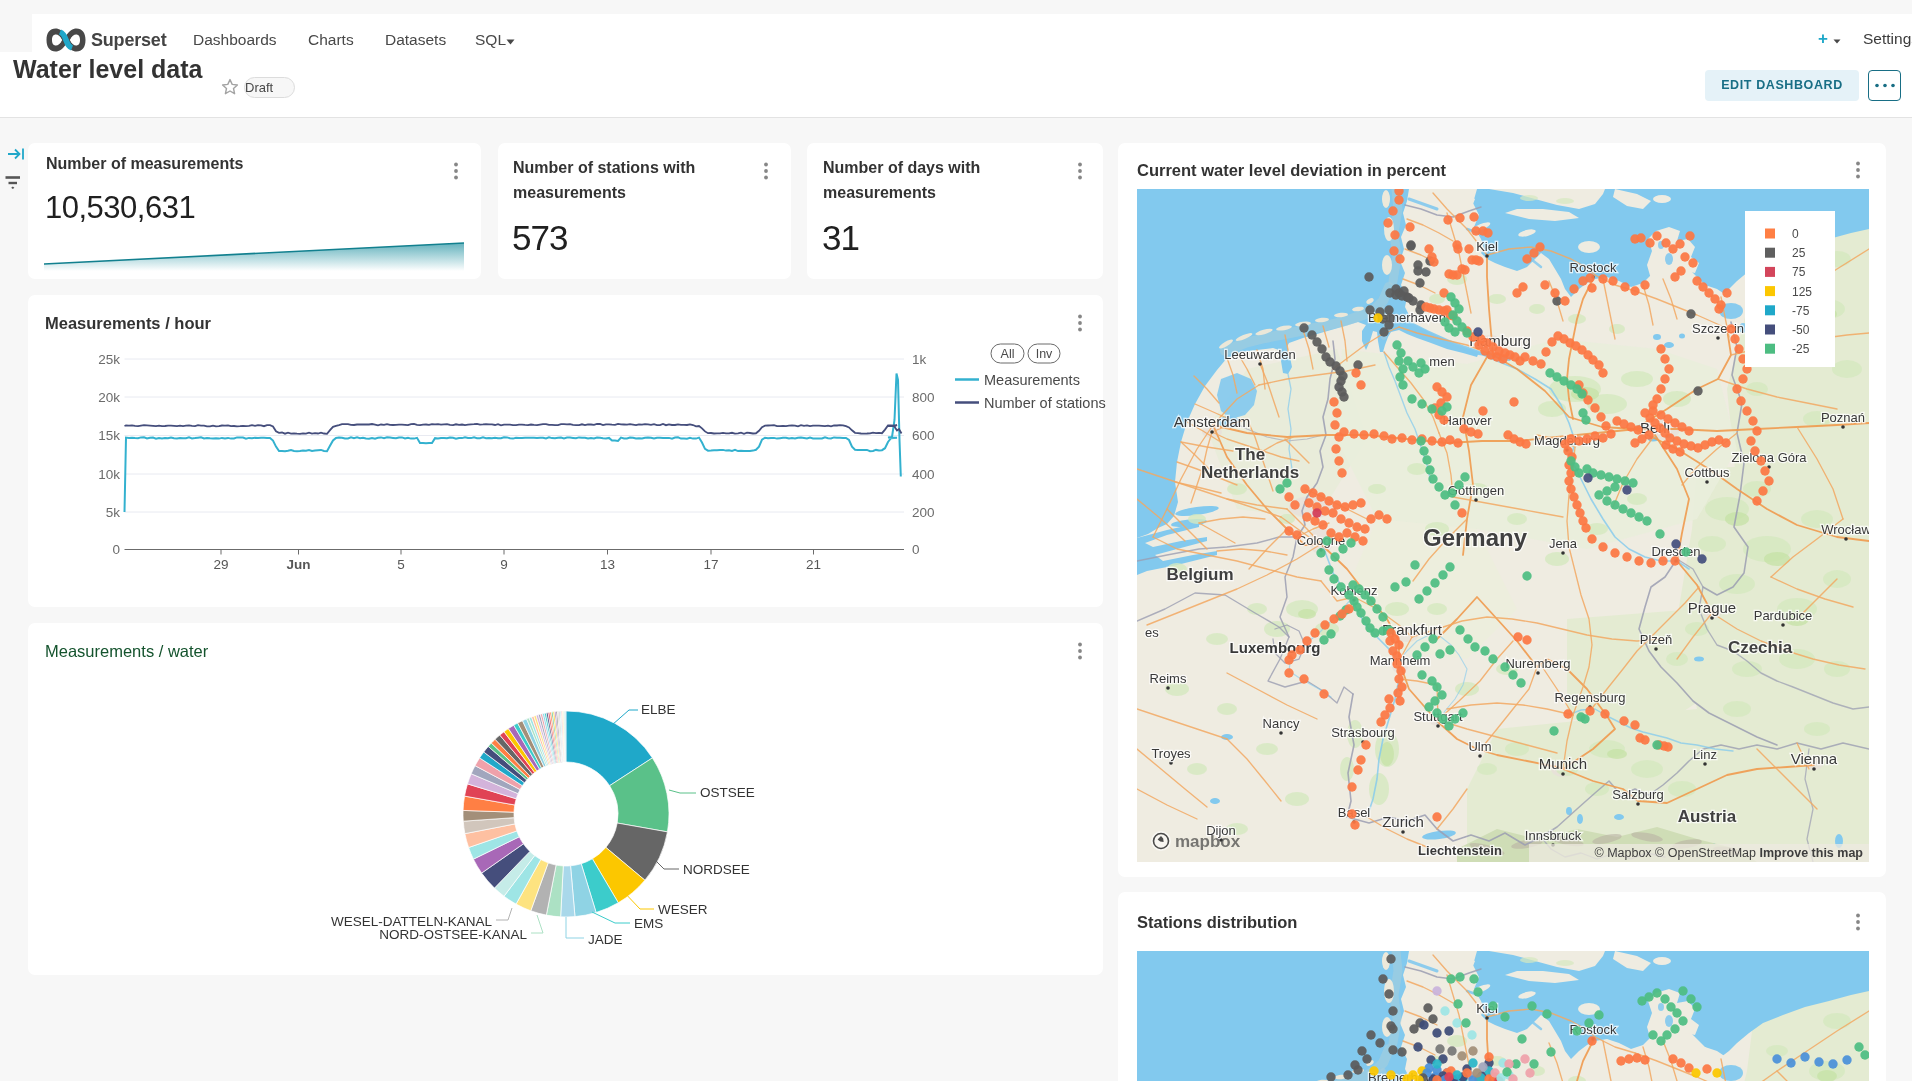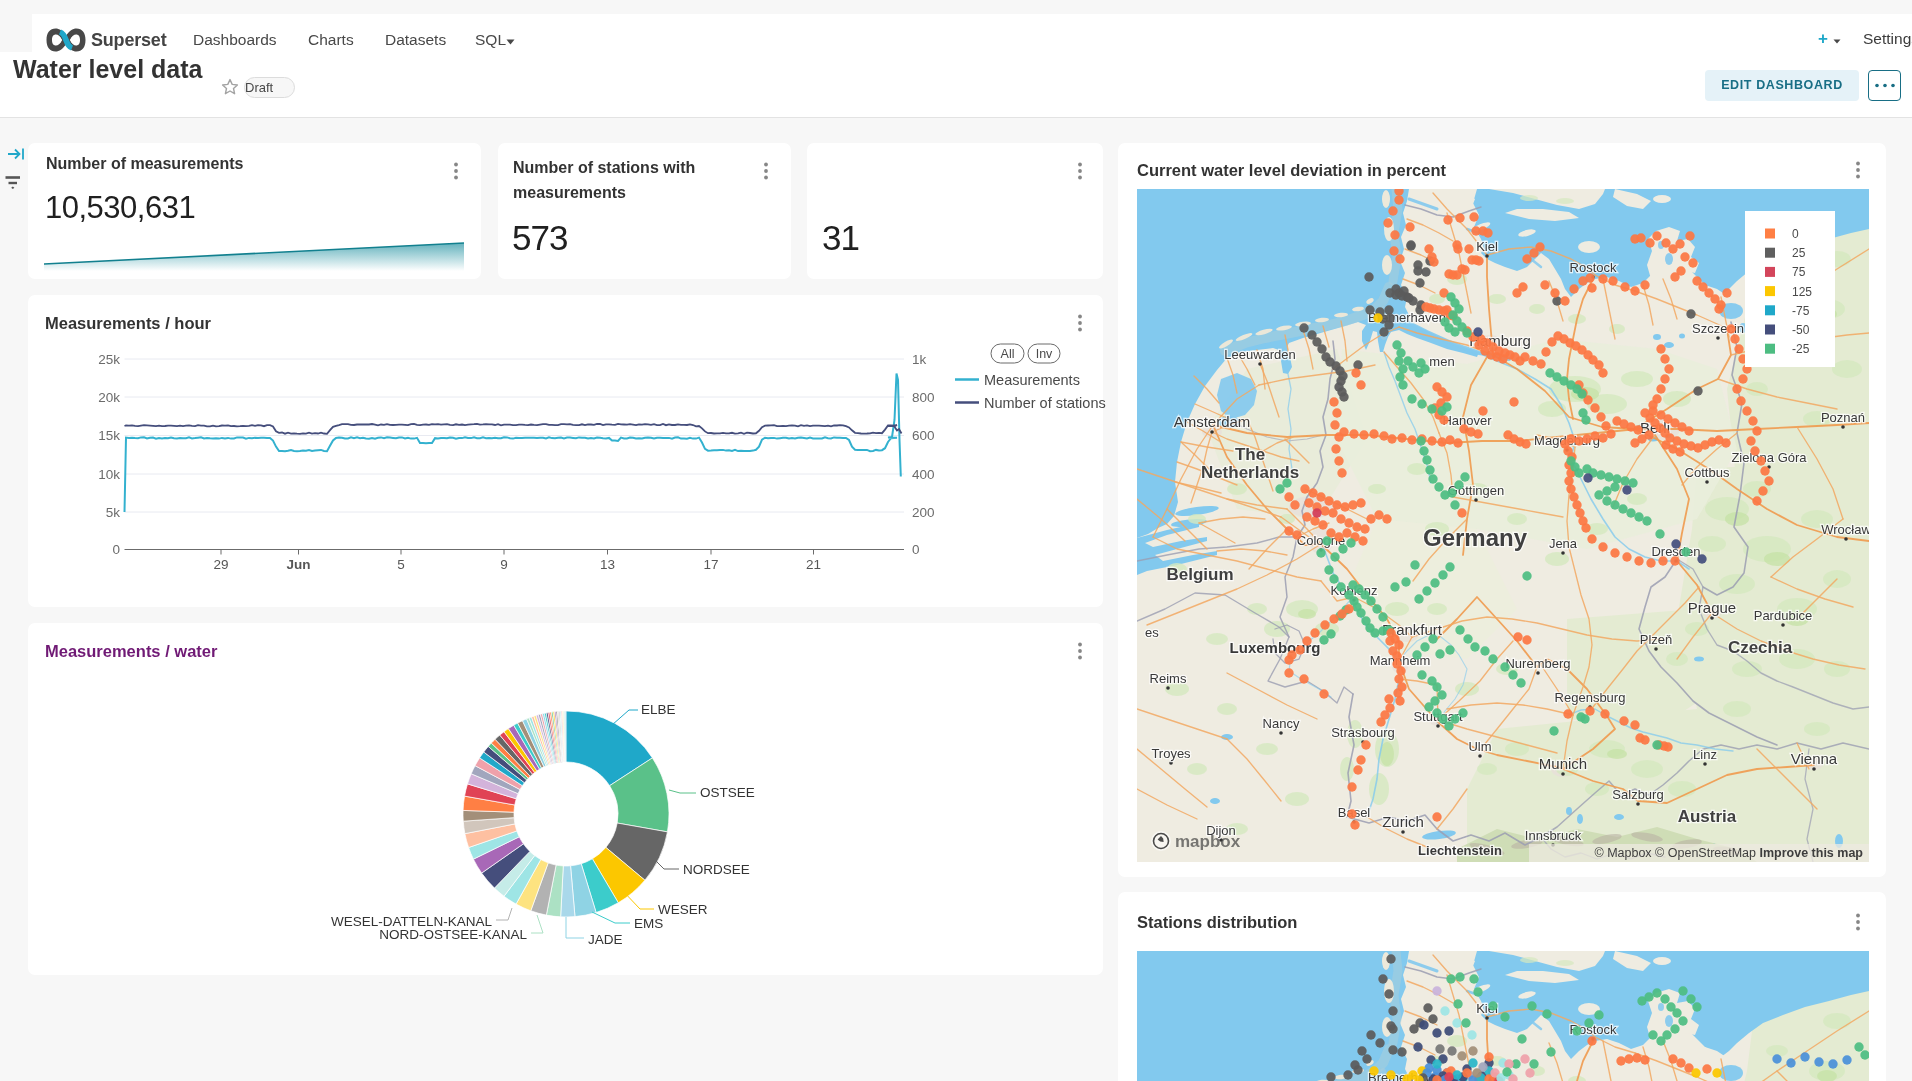--- a/index.html
+++ b/index.html
@@ -85,20 +85,21 @@
   <div class="abs" style="left:15px;top:12px;width:230px;font-size:16px;font-weight:bold;color:#333;line-height:25px">Number of stations with measurements</div>
   <div class="kb" style="left:266px;top:19px"><svg width="4" height="18" viewBox="0 0 4 18">
         <circle cx="2" cy="2.5" r="1.9" fill="#868686"></circle>
         <circle cx="2" cy="9" r="1.9" fill="#868686"></circle>
         <circle cx="2" cy="15.5" r="1.9" fill="#868686"></circle>
       </svg></div>
   <div class="abs" style="left:14px;top:75px;font-size:35px;color:#202020;letter-spacing:-1px">573</div>
 </div>
 
 <div class="card" style="left:807px;top:143px;width:296px;height:136px;">
+  <div class="abs" style="left:16px;top:12px;width:230px;font-size:16px;font-weight:bold;color:#333;line-height:25px">Number of days with measurements</div>
   <div class="kb" style="left:271px;top:19px"><svg width="4" height="18" viewBox="0 0 4 18">
         <circle cx="2" cy="2.5" r="1.9" fill="#868686"></circle>
         <circle cx="2" cy="9" r="1.9" fill="#868686"></circle>
         <circle cx="2" cy="15.5" r="1.9" fill="#868686"></circle>
       </svg></div>
   <div class="abs" style="left:15px;top:75px;font-size:35px;color:#202020;letter-spacing:-1px">31</div>
 </div>
 
 <div class="card" style="left:28px;top:295px;width:1075px;height:312px;">
   <div class="abs" style="left:17px;top:19px;font-size:16.5px;font-weight:bold;color:#333">Measurements / hour</div>
@@ -148,21 +149,21 @@
         <text x="1028" y="358" text-anchor="middle" font-size="12.5" fill="#4a4a4a">Inv</text>
         <line x1="939" y1="379.5" x2="963" y2="379.5" stroke="#33b1cf" stroke-width="2.5"></line>
         <text x="968" y="384.5" font-size="14.5" fill="#4a4a4a">Measurements</text>
         <line x1="939" y1="402.5" x2="963" y2="402.5" stroke="#454e7c" stroke-width="2.5"></line>
         <text x="968" y="407.5" font-size="14.5" fill="#4a4a4a">Number of stations</text>
       </svg>
 </div>
 </div>
 
 <div class="card" style="left:28px;top:623px;width:1075px;height:352px;">
-  <div class="abs" style="left:17px;top:19px;font-size:16.5px;font-weight:bold;color:#701a75">Measurements / water</div>
+  <div class="abs" style="left:17px;top:19px;font-size:16.5px;font-weight:normal;color:#14532d">Measurements / water</div>
   <div class="kb" style="left:1050px;top:19px"><svg width="4" height="18" viewBox="0 0 4 18">
         <circle cx="2" cy="2.5" r="1.9" fill="#868686"></circle>
         <circle cx="2" cy="9" r="1.9" fill="#868686"></circle>
         <circle cx="2" cy="15.5" r="1.9" fill="#868686"></circle>
       </svg></div>
   <div class="abs" style="left:0;top:0"><svg width="1075" height="352" viewBox="28 623 1075 352" font-family="Liberation Sans, sans-serif">
         <path d="M566.00,711.00 A103.0,103.0 0 0 1 652.38,757.90 L609.61,785.68 A52.0,52.0 0 0 0 566.00,762.00 Z" fill="#1FA8C9" stroke="#fff" stroke-width="0.7"></path>
         <path d="M652.38,757.90 A103.0,103.0 0 0 1 667.44,831.89 L617.21,823.03 A52.0,52.0 0 0 0 609.61,785.68 Z" fill="#5AC189" stroke="#fff" stroke-width="0.7"></path>
         <path d="M667.44,831.89 A103.0,103.0 0 0 1 644.90,880.21 L605.83,847.42 A52.0,52.0 0 0 0 617.21,823.03 Z" fill="#666666" stroke="#fff" stroke-width="0.7"></path>
         <path d="M644.90,880.21 A103.0,103.0 0 0 1 618.28,902.75 L592.39,858.80 A52.0,52.0 0 0 0 605.83,847.42 Z" fill="#FCC700" stroke="#fff" stroke-width="0.7"></path>

